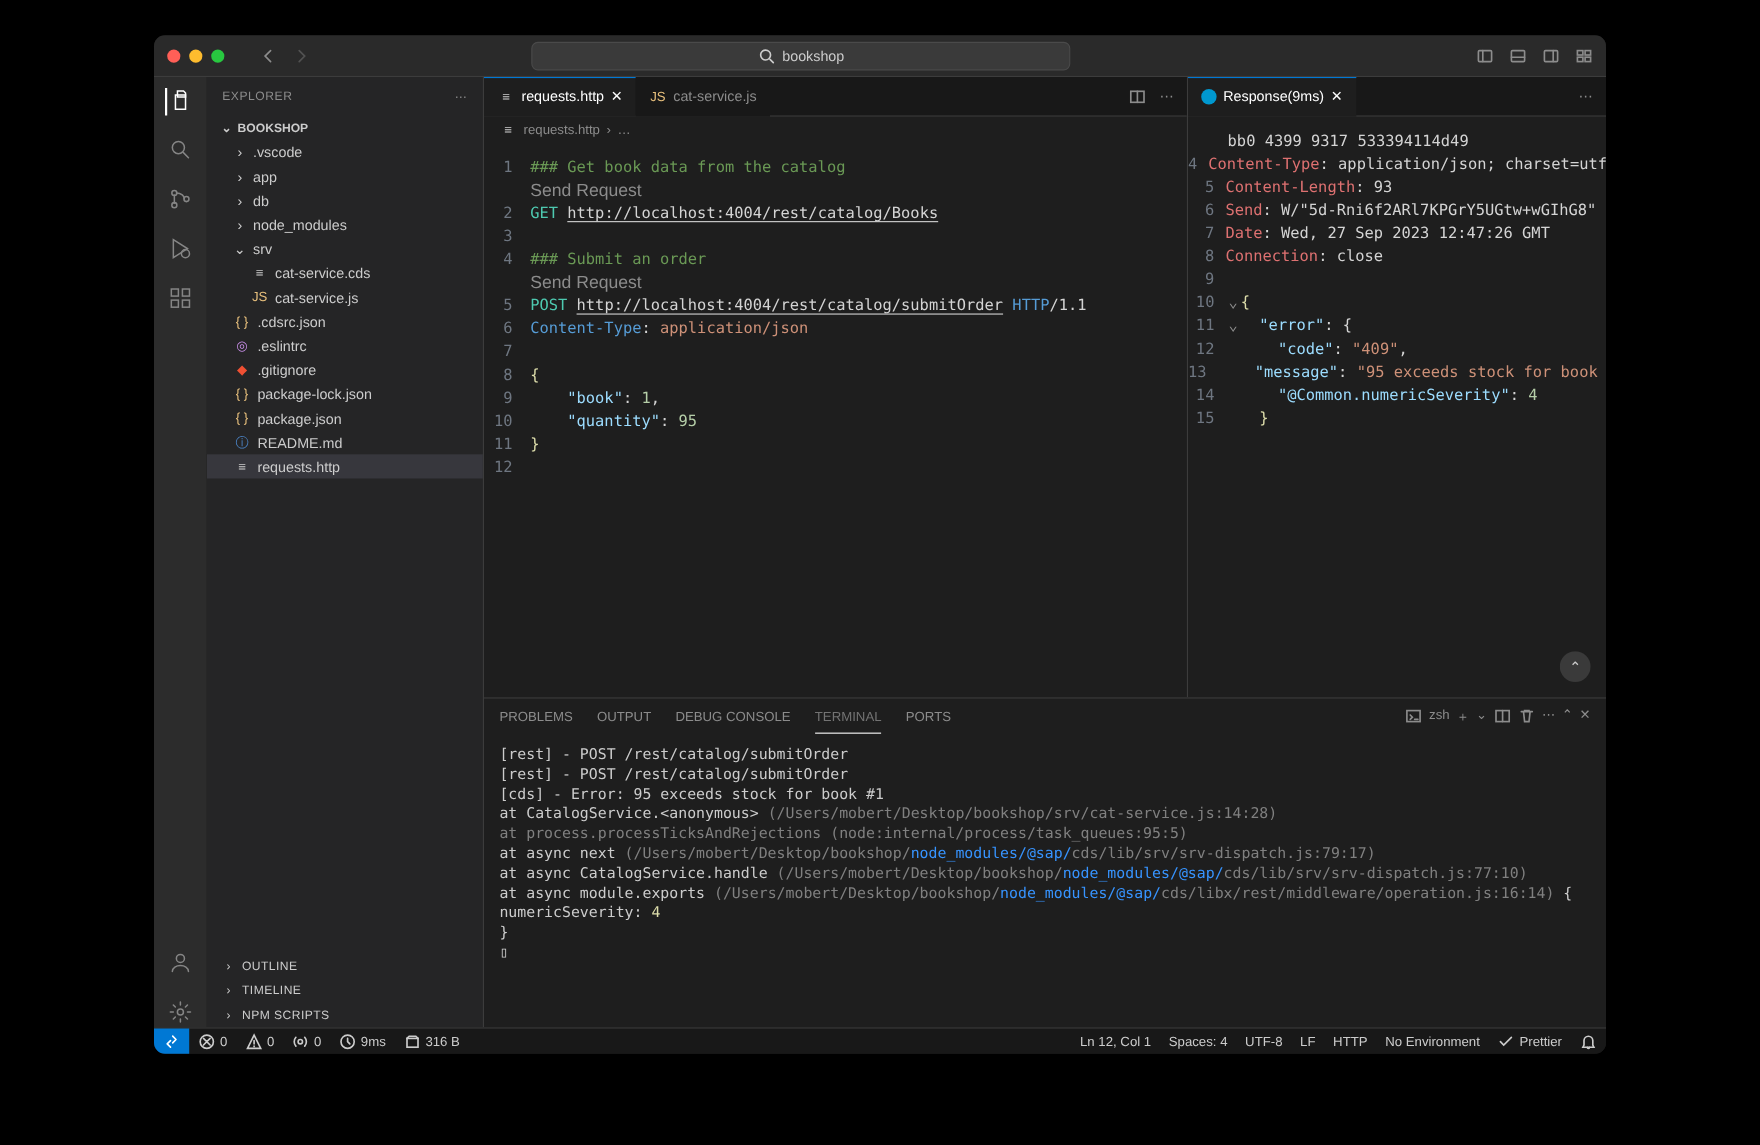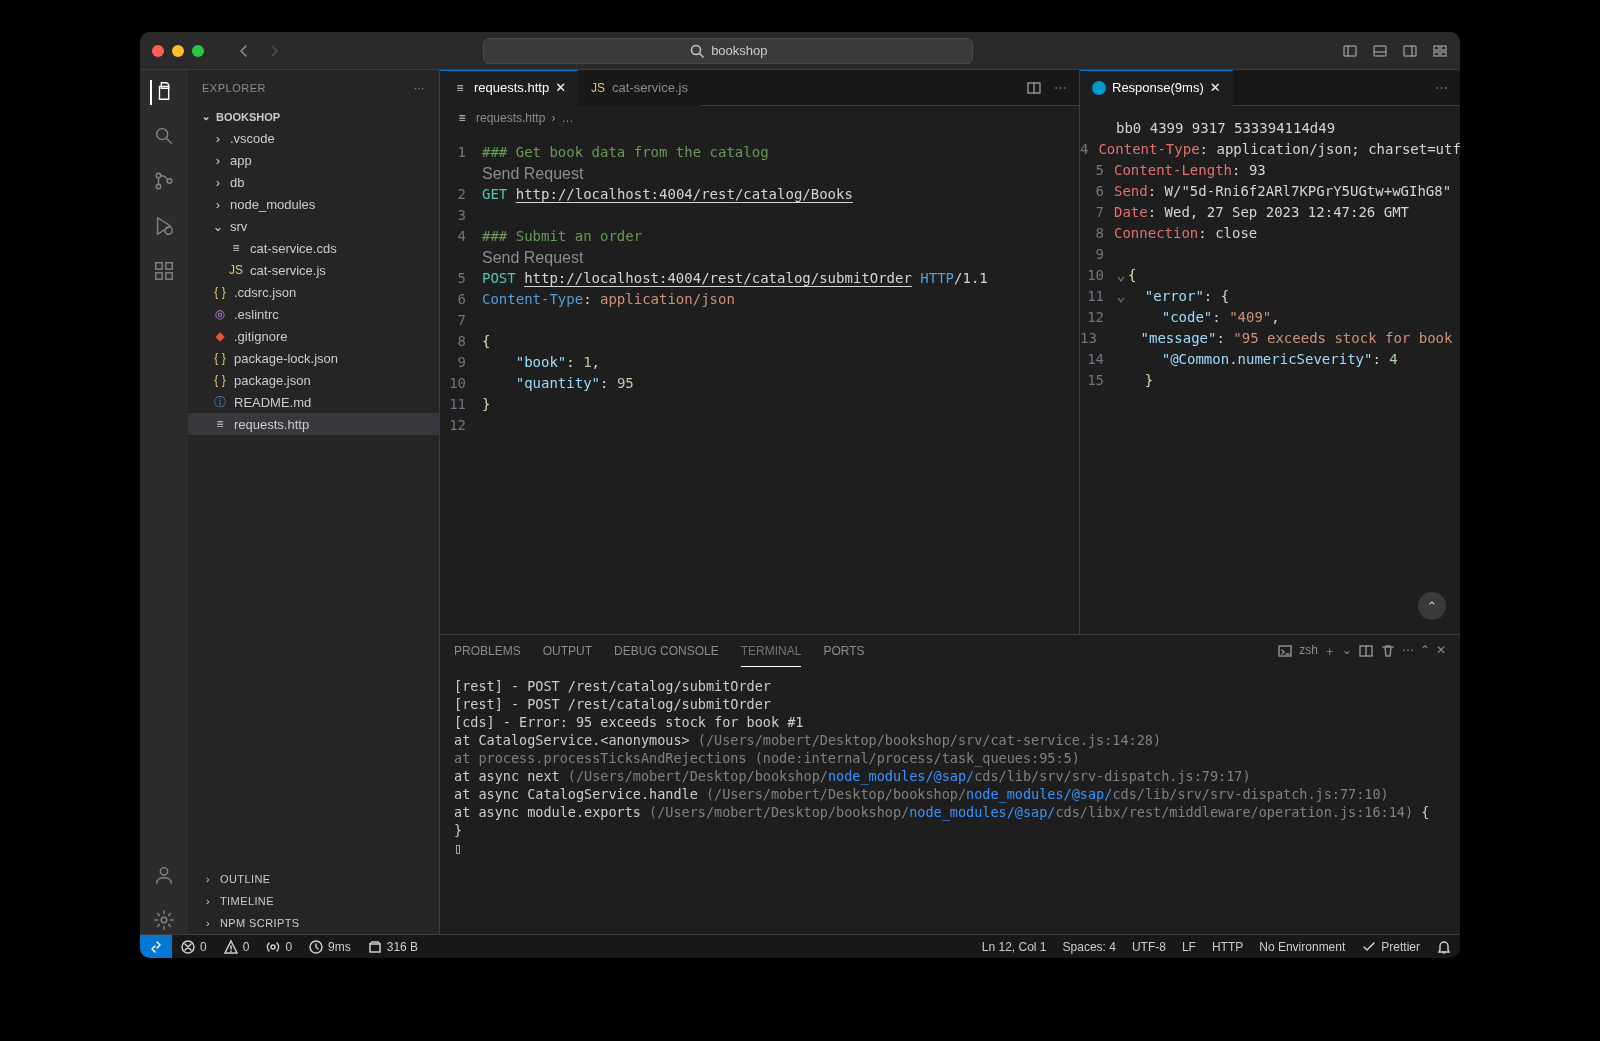--- a/index.html
+++ b/index.html
@@ -465,20 +465,21 @@
         </div>
         <div class="term">
 <div>[rest] - POST /rest/catalog/submitOrder</div>
 <div>[rest] - POST /rest/catalog/submitOrder</div>
 <div>[cds] - Error: 95 exceeds stock for book #1</div>
 <div><span>    at CatalogService.&lt;anonymous&gt; </span><span class="dim">(/Users/mobert/Desktop/bookshop/srv/cat-service.js:14:28)</span></div>
 <div class="dim">    at process.processTicksAndRejections (node:internal/process/task_queues:95:5)</div>
 <div><span>    at async next </span><span class="dim">(/Users/mobert/Desktop/bookshop/</span><span class="lnk">node_modules/</span><span class="lnk">@sap/</span><span class="dim">cds/lib/srv/srv-dispatch.js:79:17)</span></div>
 <div><span>    at async CatalogService.handle </span><span class="dim">(/Users/mobert/Desktop/bookshop/</span><span class="lnk">node_modules/</span><span class="lnk">@sap/</span><span class="dim">cds/lib/srv/srv-dispatch.js:77:10)</span></div>
 <div><span>    at async module.exports </span><span class="dim">(/Users/mobert/Desktop/bookshop/</span><span class="lnk">node_modules/</span><span class="lnk">@sap/</span><span class="dim">cds/libx/rest/middleware/operation.js:16:14)</span><span> {</span></div>
+<div><span>  numericSeverity: </span><span class="ylw">4</span></div>
 <div>}</div>
 <div>▯</div>
         </div>
       </div>
     </div>
   </div>
 
   <div class="status">
     <div class="remote">
       <span class="ico">

